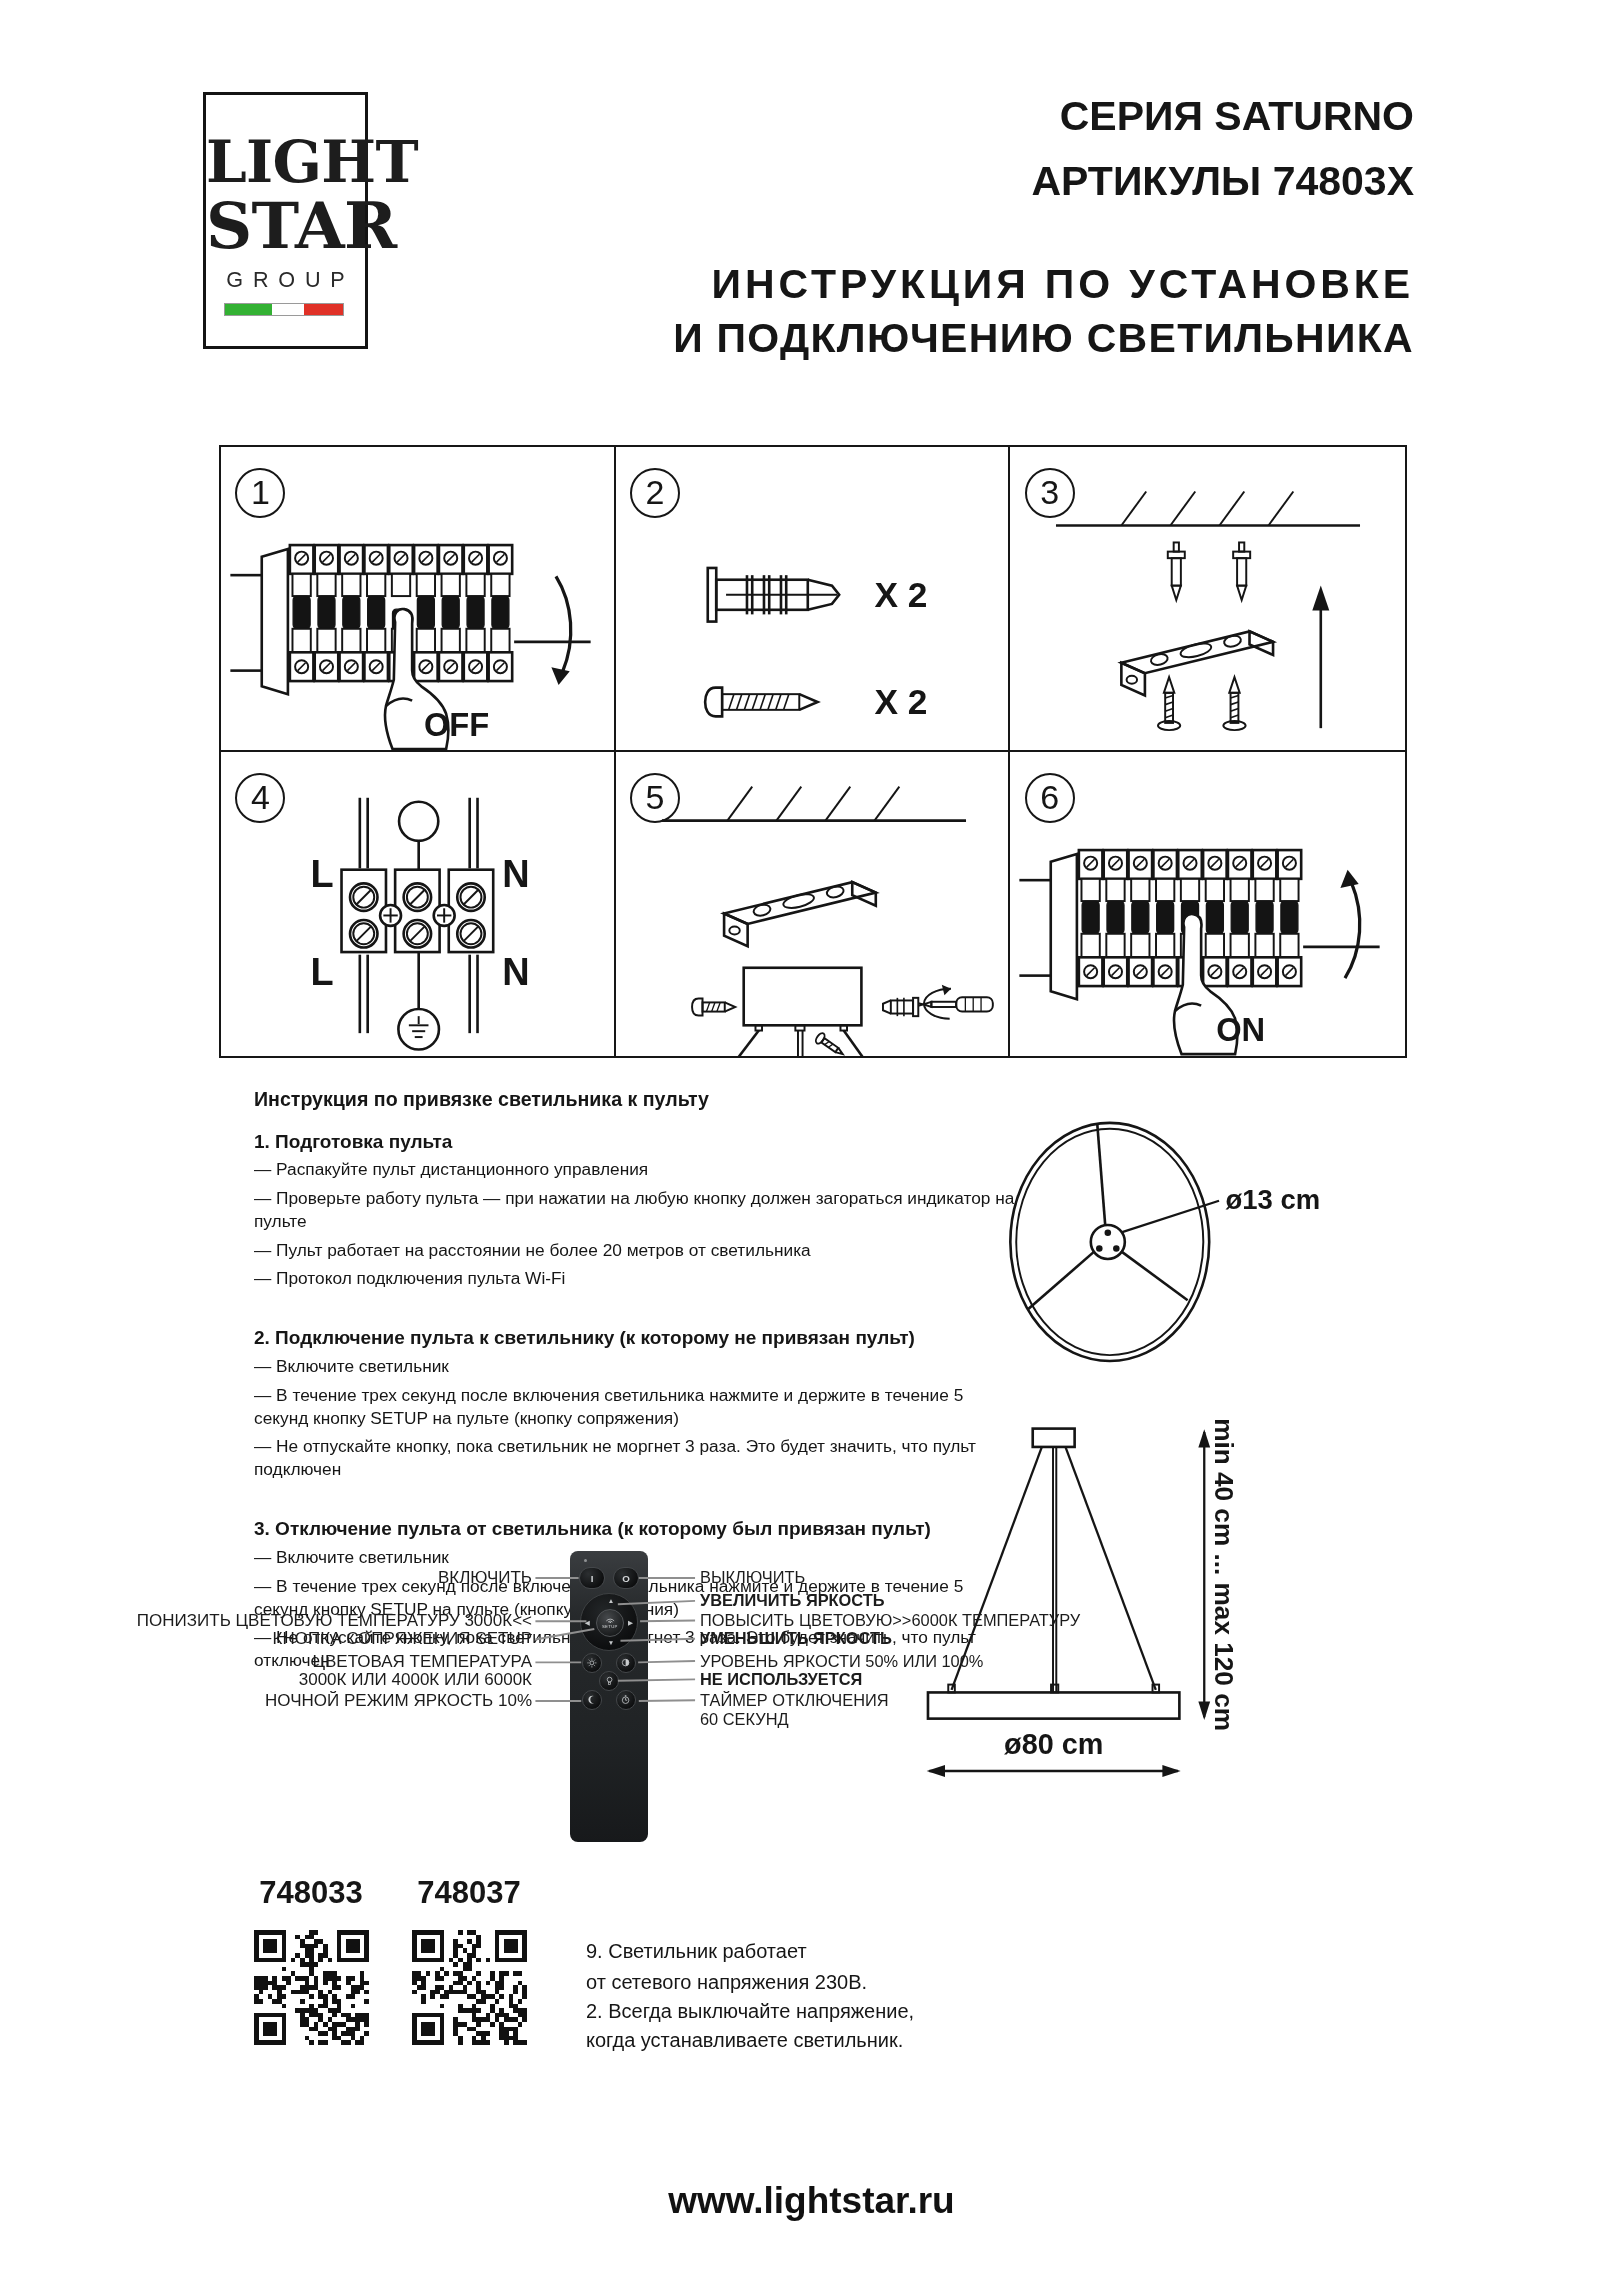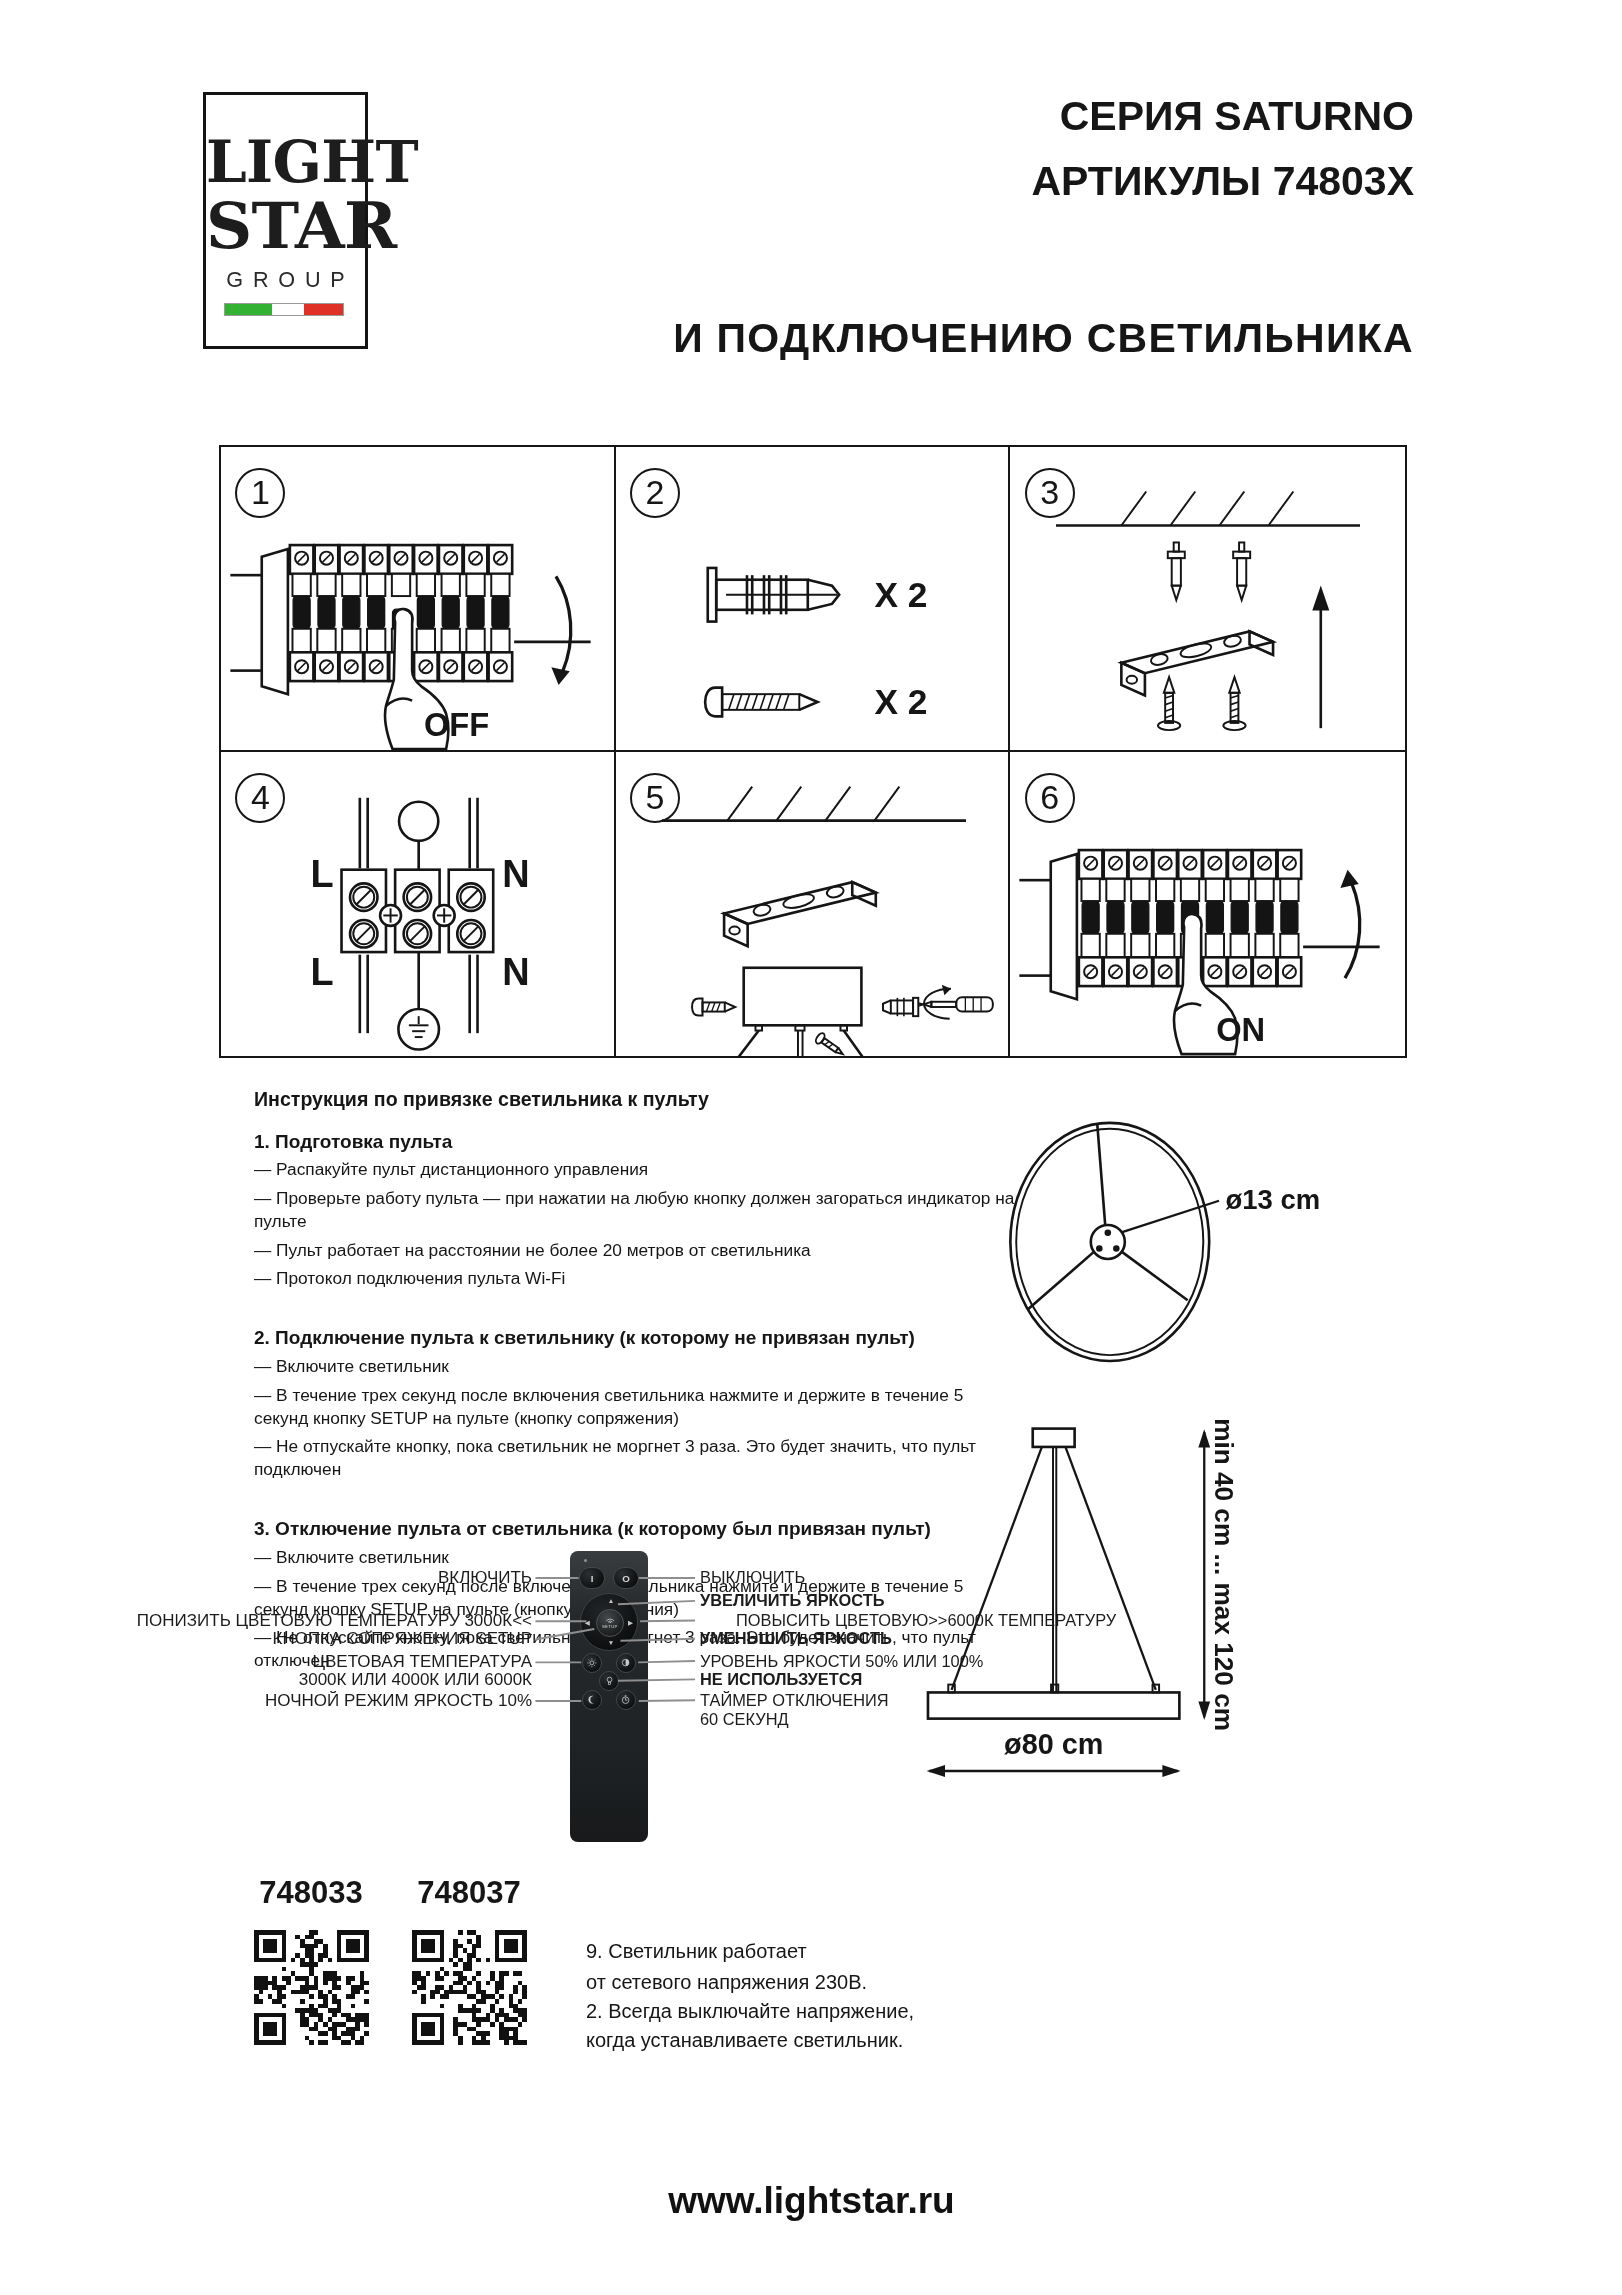--- a/index.html
+++ b/index.html
@@ -70,20 +70,21 @@
     <div class="logo-group" style="top:174px;">GROUP</div>
     <div class="flag">
       <div style="width:40%;background:#33b133;"></div>
       <div style="width:27%;background:#ffffff;"></div>
       <div style="width:33%;background:#e03127;"></div>
     </div>
   </div>
 
   <div class="title-line" style="top:96px;">СЕРИЯ SATURNO</div>
   <div class="title-line" style="top:161px;">АРТИКУЛЫ 74803Х</div>
+  <div class="title-line" style="top:264px;letter-spacing:3.9px;">ИНСТРУКЦИЯ ПО УСТАНОВКЕ</div>
   <div class="title-line" style="top:318px;letter-spacing:1.3px;">И ПОДКЛЮЧЕНИЮ СВЕТИЛЬНИКА</div>
 
   <div class="abs grid">
 
     <div class="cell">
       <svg viewBox="0 0 605 468" width="396" height="306">
         <g stroke="#151515" stroke-width="4" fill="#fff">
           <path d="M62,168 L102,156 L102,378 L62,366 Z"></path>
           <line x1="14" y1="196" x2="62" y2="196"></line>
           <line x1="14" y1="342" x2="62" y2="342"></line>
@@ -625,21 +626,21 @@
 
   <div class="rlab lab-left" style="top:1568px;">ВКЛЮЧИТЬ</div>
   <div class="rlab lab-left" style="top:1611px;">ПОНИЗИТЬ ЦВЕТОВУЮ ТЕМПЕРАТУРУ 3000К&lt;&lt;</div>
   <div class="rlab lab-left" style="top:1629px;">КНОПКА СОПРЯЖЕНИЯ SETUP</div>
   <div class="rlab lab-left" style="top:1652px;">ЦВЕТОВАЯ ТЕМПЕРАТУРА</div>
   <div class="rlab lab-left" style="top:1670px;">3000К ИЛИ 4000К ИЛИ 6000К</div>
   <div class="rlab lab-left" style="top:1691px;">НОЧНОЙ РЕЖИМ ЯРКОСТЬ 10%</div>
 
   <div class="rlab right" style="left:700px;top:1568px;text-align:center;">ВЫКЛЮЧИТЬ</div>
   <div class="rlab right b" style="left:700px;top:1591px;">УВЕЛИЧИТЬ ЯРКОСТЬ</div>
-  <div class="rlab right" style="left:700px;top:1611px;margin-left:36px;">ПОВЫСИТЬ ЦВЕТОВУЮ&gt;&gt;6000К ТЕМПЕРАТУРУ</div>
+  <div class="rlab right" style="left:700px;top:1611px;">ПОВЫСИТЬ ЦВЕТОВУЮ&gt;&gt;6000К ТЕМПЕРАТУРУ</div>
   <div class="rlab right b" style="left:700px;top:1629px;">УМЕНЬШИТЬ ЯРКОСТЬ</div>
   <div class="rlab right" style="left:700px;top:1652px;">УРОВЕНЬ ЯРКОСТИ 50% ИЛИ 100%</div>
   <div class="rlab right b" style="left:700px;top:1670px;">НЕ ИСПОЛЬЗУЕТСЯ</div>
   <div class="rlab right" style="left:700px;top:1691px;">ТАЙМЕР ОТКЛЮЧЕНИЯ</div>
   <div class="rlab right" style="left:700px;top:1710px;">60 СЕКУНД</div>
 
   <div class="qr-num" style="left:239px;top:1875px;">748033</div>
   <div class="qr-num" style="left:397px;top:1875px;">748037</div>
   <svg id="qr1" class="abs" style="left:254px;top:1930px;" width="115" height="115" viewBox="0 0 25 25" shape-rendering="crispEdges">
       <rect x="0" y="0" width="1" height="1" fill="#111"></rect>

